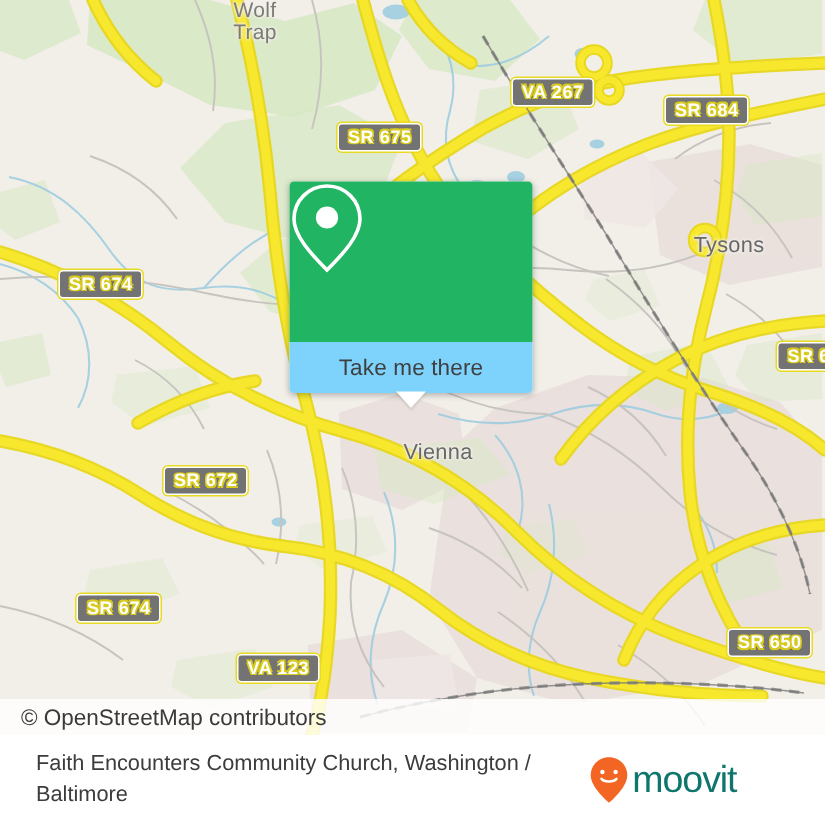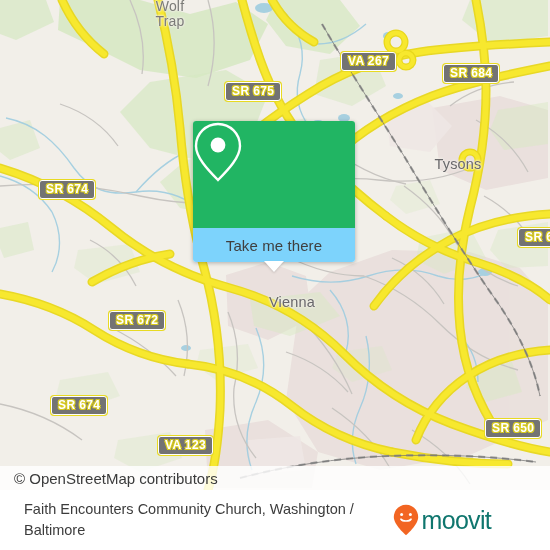--- a/index.html
+++ b/index.html
@@ -293,21 +293,21 @@
         <g stroke="#6e6e6e" fill="none" stroke-width="1" opacity=".7">
           <path d="M322 24 C344 62 374 108 404 156 C434 206 466 258 500 306 C520 336 534 366 540 396"></path>
           <path d="M240 478 C286 466 336 458 388 456 C440 454 490 456 536 462"></path>
         </g>
 
       </g>
     </svg>
 
     <div class="place-label" style="left:147px; top:-1px; width:46px;">Wolf
 Trap</div>
-    <div class="place-label town" style="left:428px; top:157px; width:60px;">Tysons</div>
+    <div class="place-label town" style="left:456px; top:157px; width:60px;">Tysons</div>
     <div class="place-label town" style="left:263px; top:295px; width:58px;">Vienna</div>
 
     <div class="shield" style="left:225px; top:82px;">SR 675</div>
     <div class="shield" style="left:341px; top:52px;">VA 267</div>
     <div class="shield" style="left:443px; top:64px;">SR 684</div>
     <div class="shield" style="left:39px; top:180px;">SR 674</div>
     <div class="shield" style="left:518px; top:228px;">SR 650</div>
     <div class="shield" style="left:109px; top:283px;margin-top:28px;">SR 672</div>
     <div class="shield" style="left:51px; top:396px;">SR 674</div>
     <div class="shield" style="left:158px; top:396px;margin-top:40px;">VA 123</div>

